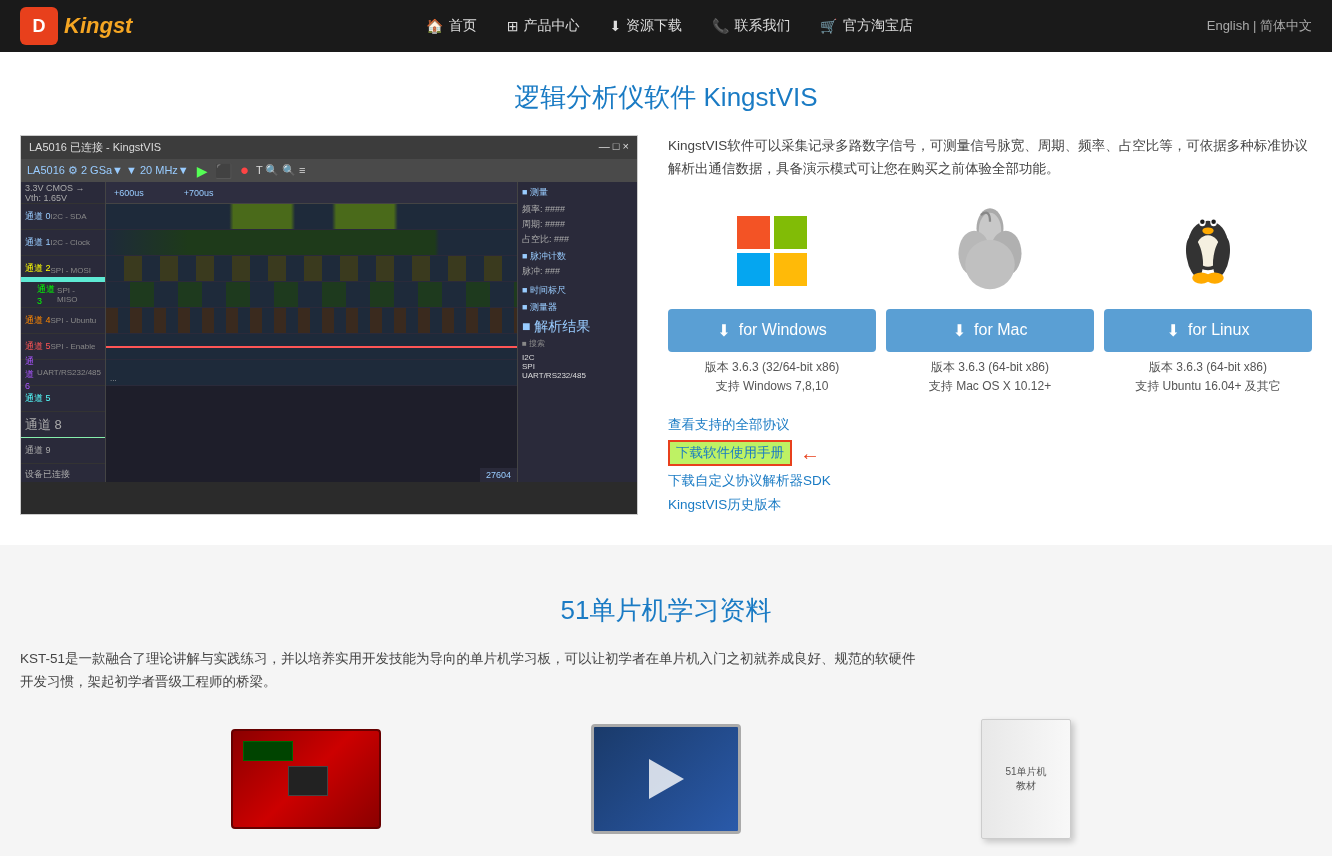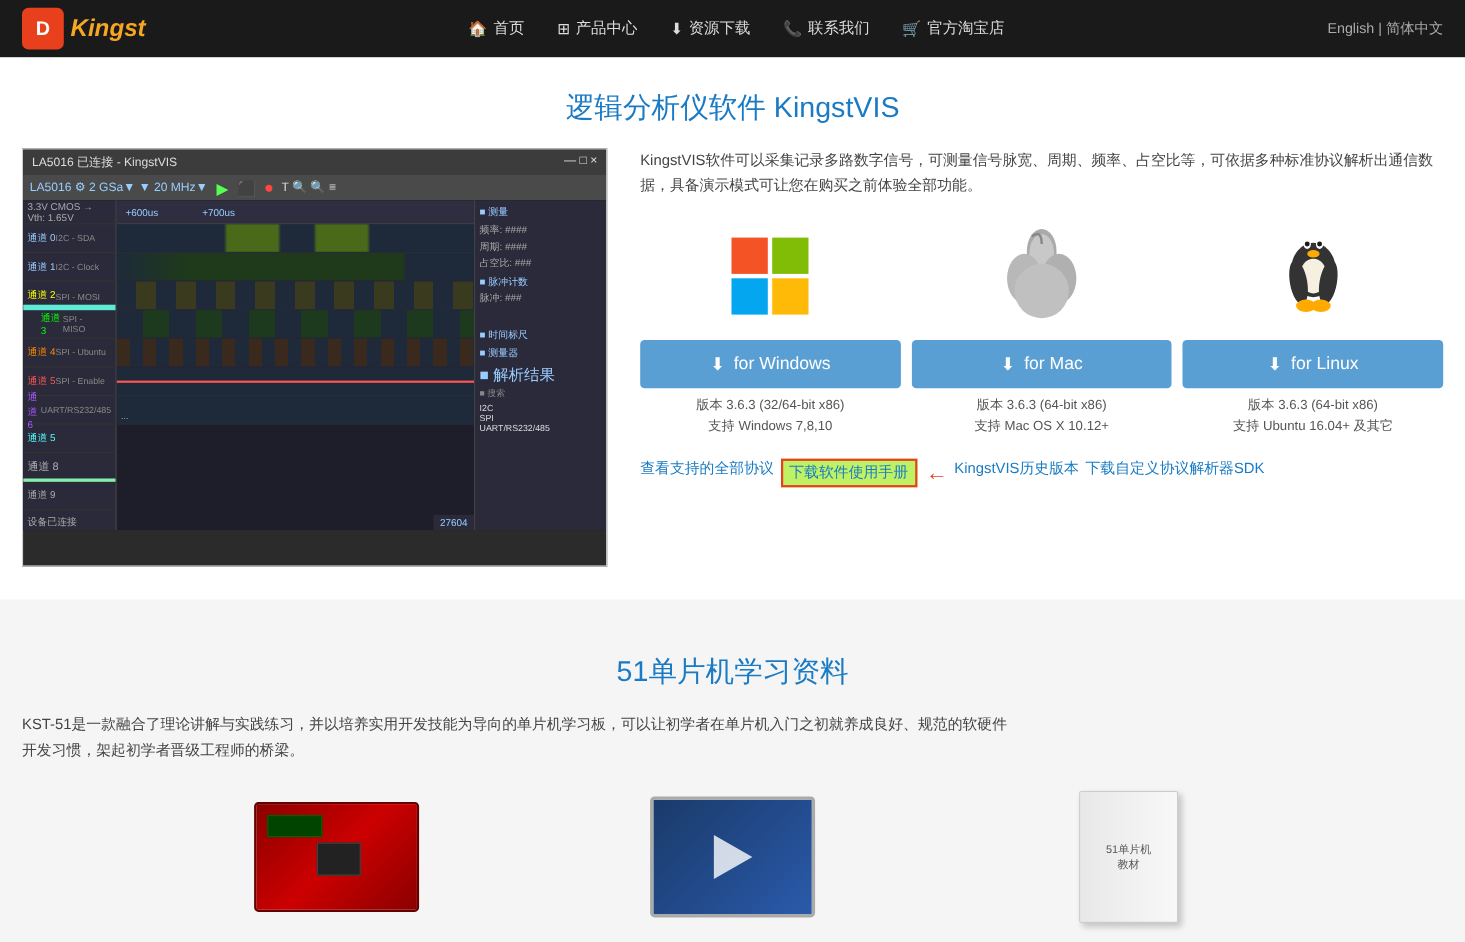--- a/index.html
+++ b/index.html
@@ -14,37 +14,37 @@
     .nav-link { color: #ddd; text-decoration: none; font-size: 14px; display: flex; align-items: center; gap: 5px; }
     .header-right { color: #aaa; font-size: 13px; }
     .header-right a { color: #aaa; text-decoration: none; }
 
     
     .section-title { text-align: center; font-size: 26px; color: #1a7bc4; font-weight: normal; margin: 28px 0 20px; }
 
     
     .kingst-section { padding: 0 20px 30px; }
     .kingst-content { display: flex; gap: 30px; align-items: flex-start; }
-    .screenshot-box { width: 532px; flex-shrink: 0; border: 1px solid #ccc; background: #2b2b2b; min-height: 380px; overflow: hidden; position: relative; }
+    .screenshot-box { width: 618px; flex-shrink: 0; border: 1px solid #ccc; background: #2b2b2b; min-height: 380px; overflow: hidden; position: relative; }
     .info-panel { flex: 1; }
     .info-desc { font-size: 13.5px; line-height: 1.7; color: #444; margin-bottom: 20px; }
 
     
     .download-row { display: flex; gap: 10px; margin-bottom: 20px; }
     .download-card { flex: 1; text-align: center; }
     .os-icon-box { width: 100%; height: 100px; display: flex; align-items: center; justify-content: center; margin-bottom: 8px; }
     .os-icon { width: 90px; height: 90px; }
     .dl-btn { width: 100%; padding: 12px 0; border: none; border-radius: 4px; color: white; font-size: 16px; cursor: pointer; display: flex; align-items: center; justify-content: center; gap: 8px; font-weight: 500; }
     .dl-btn-windows { background: #5a9fd4; }
     .dl-btn-mac { background: #5a9fd4; }
     .dl-btn-linux { background: #5a9fd4; }
     .version-info { font-size: 12px; color: #555; margin-top: 6px; line-height: 1.6; }
 
     
-    .resource-links { margin-top: 10px; display: flex; flex-direction: row; gap: 6px; }
+    .resource-links { margin-top: 10px; display: flex; flex-direction: column; gap: 6px; }
     .resource-link { color: #1a7bc4; text-decoration: none; font-size: 13.5px; }
     .resource-link.highlighted { display: inline-block; background: #bef264; border: 2px solid #e8401c; padding: 2px 6px; position: relative; }
     .arrow-indicator { color: #e8401c; font-size: 20px; margin-left: 8px; }
 
     
     .ss-titlebar { background: #3c3c3c; color: #ddd; font-size: 11px; padding: 4px 8px; display: flex; justify-content: space-between; }
     .ss-toolbar { background: #4a4a4a; padding: 3px 6px; display: flex; gap: 8px; align-items: center; }
     .ss-canvas { background: #1e1e2a; height: 300px; position: relative; overflow: hidden; }
 
     
@@ -111,21 +111,21 @@
           <div style="width:85px;background:#2a2a3a;border-right:1px solid #444;flex-shrink:0">
             <div style="color:#aaa;font-size:9px;padding:2px 4px;border-bottom:1px solid #333;height:22px;display:flex;align-items:center">3.3V CMOS → Vth: 1.65V</div>
             <div style="color:#9cf;font-size:9px;padding:2px 4px;border-bottom:1px solid #333;height:26px;display:flex;align-items:center">通道 0<br><span style="font-size:8px;color:#888">I2C - SDA</span></div>
             <div style="color:#9cf;font-size:9px;padding:2px 4px;border-bottom:1px solid #333;height:26px;display:flex;align-items:center">通道 1<br><span style="font-size:8px;color:#888">I2C - Clock</span></div>
             <div style="color:#ff0;font-size:9px;padding:2px 4px;border-bottom:5px solid #5eead4;height:26px;display:flex;align-items:flex-end">通道 2<br><span style="font-size:8px;color:#888">SPI - MOSI</span></div>
             <div style="color:#0f0;font-size:9px;padding:2px 16px;border-bottom:1px solid #333;height:26px;display:flex;align-items:center">通道 3<br><span style="font-size:8px;color:#888">SPI - MISO</span></div>
             <div style="color:#f80;font-size:9px;padding:2px 4px;border-bottom:1px solid #333;height:26px;display:flex;align-items:center">通道 4<br><span style="font-size:8px;color:#888">SPI - Ubuntu</span></div>
             <div style="color:#f55;font-size:9px;padding:2px 4px;border-bottom:1px solid #333;height:26px;display:flex;align-items:center">通道 5<br><span style="font-size:8px;color:#888">SPI - Enable</span></div>
             <div style="color:#a5f;font-size:9px;padding:2px 4px;border-bottom:1px solid #333;height:26px;display:flex;align-items:center">通道 6<br><span style="font-size:8px;color:#888">UART/RS232/485</span></div>
             <div style="color:#5ff;font-size:9px;padding:2px 4px;border-bottom:1px solid #333;height:26px;display:flex;align-items:center">通道 5</div>
-            <div style="color:#aaa;font-size:10px;padding:2px 4px;border-bottom:3px solid #86efac;height:26px;display:flex;align-items:center">通道 8</div>
+            <div style="color:#aaa;font-size:13px;padding:2px 4px;border-bottom:1px solid #86efac;height:26px;display:flex;align-items:center">通道 8</div>
             <div style="color:#aaa;font-size:9px;padding:2px 4px;border-bottom:1px solid #333;height:26px;display:flex;align-items:center">通道 9</div>
             <div style="color:#aaa;font-size:9px;padding:2px 4px;height:20px;display:flex;align-items:center">设备已连接</div>
           </div>
           <div style="flex:1;position:relative;overflow:hidden">
 
             <div style="background:#2e2e40;height:22px;border-bottom:1px solid #444;display:flex;align-items:center;padding:0 8px;color:#9cf;font-size:9px;gap:40px">
               <span>+600us</span>
                 <span>+700us</span>
             </div>
 
@@ -143,21 +143,21 @@
 
             <div style="position:absolute;bottom:0;right:0;background:#2a2a3a;color:#9cf;font-size:9px;padding:2px 6px">27604</div>
           </div>
 
           <div style="width:120px;background:#2a2a3a;border-left:1px solid #444;font-size:9px;color:#aaa;padding:4px;flex-shrink:0;overflow:hidden">
             <div style="color:#9cf;margin-bottom:4px;font-size:9px">■ 测量</div>
             <div style="margin-bottom:2px">频率: ####</div>
             <div style="margin-bottom:2px">周期: ####</div>
             <div style="margin-bottom:2px">占空比: ###</div>
             <div style="color:#9cf;margin:4px 0 2px;font-size:9px">■ 脉冲计数</div>
-            <div style="margin-bottom:20px">脉冲: ###</div>
+            <div style="margin-bottom:6px">脉冲: ###</div>
             <div style="color:#9cf;margin:4px 0 2px;font-size:9px">■ 时间标尺</div>
             <div style="color:#9cf;margin:4px 0 2px;font-size:9px">■ 测量器</div>
             <div style="color:#9cf;margin:4px 0 2px;font-size:14px">■ 解析结果</div>
             <div style="color:#888;font-size:8px">■ 搜索</div>
             <div style="margin-top:4px;color:#ddd;font-size:8px">
               I2C<br>SPI<br>UART/RS232/485
             </div>
           </div>
         </div>
       </div>
@@ -236,22 +236,22 @@
           </div>
         </div>
       </div>
 
       <div class="resource-links">
         <a class="resource-link" href="#">查看支持的全部协议</a>
         <div style="display:flex;align-items:center">
           <a class="resource-link highlighted" href="#">下载软件使用手册</a>
           <span class="arrow-indicator">←</span>
         </div>
+        <a class="resource-link" href="#">下载自定义协议解析器SDK</a>
         <a class="resource-link" href="#">KingstVIS历史版本</a>
-        <a class="resource-link" href="#">下载自定义协议解析器SDK</a>
       </div>
     </div>
   </div>
 </div>
 
 <div class="mcu-section">
   <h2 class="section-title">51单片机学习资料</h2>
   <p class="mcu-desc">KST-51是一款融合了理论讲解与实践练习，并以培养实用开发技能为导向的单片机学习板，可以让初学者在单片机入门之初就养成良好、规范的软硬件开发习惯，架起初学者晋级工程师的桥梁。</p>
 
   <div class="mcu-cards">

